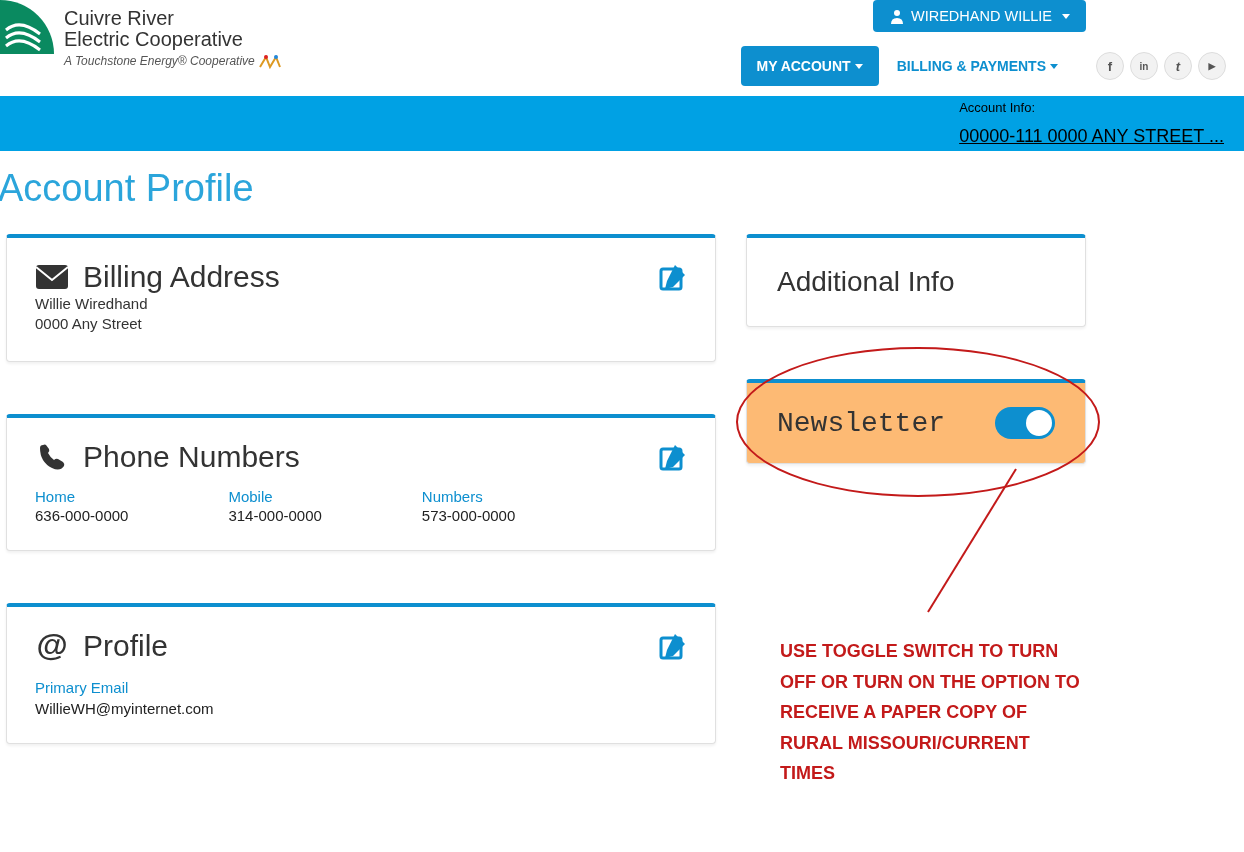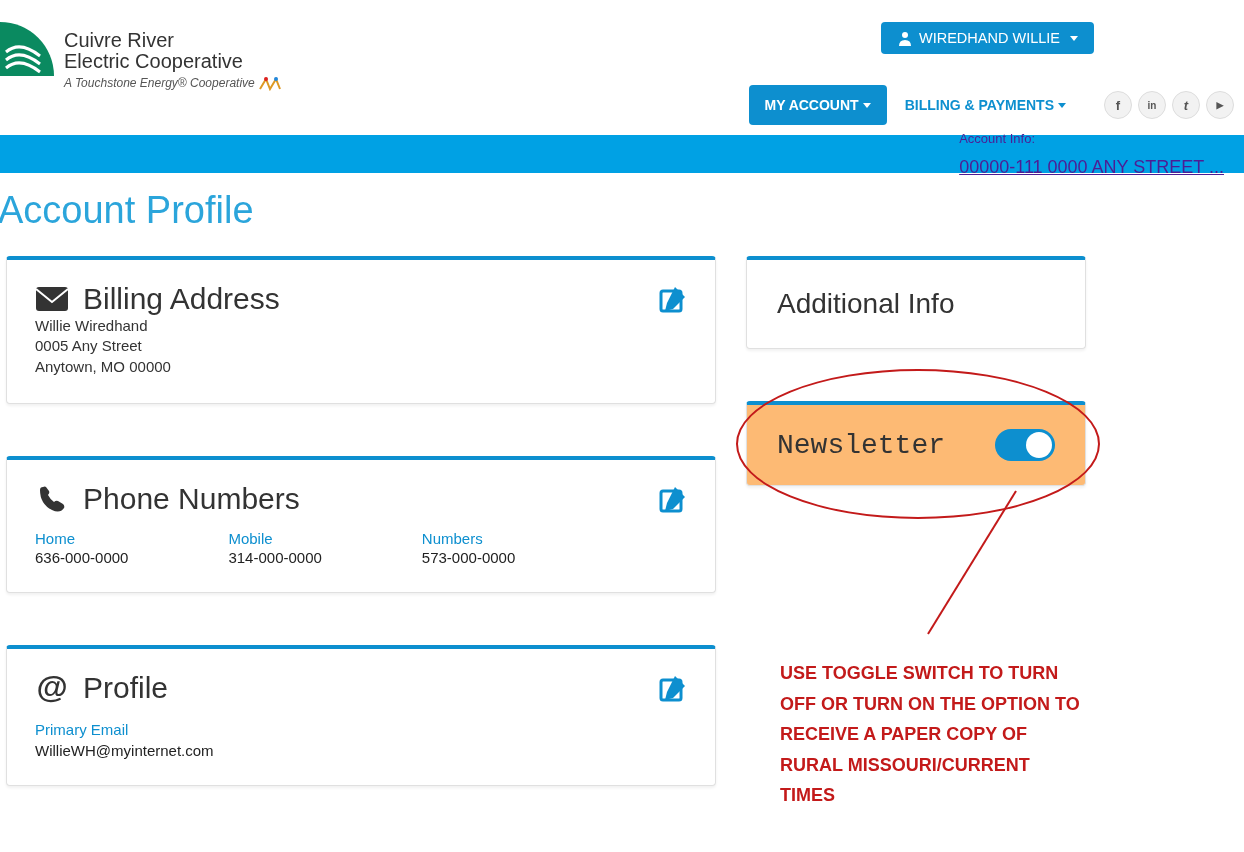--- a/index.html
+++ b/index.html
@@ -1,36 +1,36 @@
 <!DOCTYPE html>
 <html><head>
 <meta charset="utf-8">
 <style>
 * { box-sizing: border-box; margin: 0; padding: 0; }
 body { font-family: "Segoe UI", Arial, sans-serif; color: #333; background: #fff; }
 
-.top-bar { display: flex; justify-content: space-between; align-items: flex-start; padding: 0 10px 0 0; margin-top: 22px; }
+.top-bar { display: flex; justify-content: space-between; align-items: flex-start; padding: 0 18px 0 0; }
 .logo-block { display: flex; align-items: flex-start; }
 .logo-svg { width: 54px; height: 54px; }
 .logo-text { margin-left: 10px; margin-top: 8px; }
 .logo-line1 { font-size: 20px; font-weight: 500; color: #333; line-height: 1.05; }
 .logo-line2 { font-size: 12px; color: #555; margin-top: 4px; font-style: italic; }
-.top-right { display: flex; flex-direction: column; align-items: flex-end; gap: 31px; }
+.top-right { display: flex; flex-direction: column; align-items: flex-end; gap: 14px; }
 
 .user-btn { background: #0d8fcf; color: #fff; padding: 8px 16px; border-radius: 4px; font-size: 14.5px; display: flex; align-items: center; gap: 6px; cursor: pointer; margin-right: 140px; margin-top: 0; }
 .user-btn .caret { width: 0; height: 0; border-left: 4px solid transparent; border-right: 4px solid transparent; border-top: 5px solid #fff; margin-left: 4px; }
 
 .nav-row { display: flex; align-items: center; gap: 10px; }
 .nav-btn { background: #0d8fcf; color: #fff; padding: 12px 16px; border-radius: 4px; font-size: 14px; font-weight: 600; display: flex; align-items: center; gap: 4px; cursor: pointer; }
 .nav-link { color: #0d8fcf; font-size: 14px; font-weight: 600; padding: 12px 8px; display: flex; align-items: center; gap: 4px; cursor: pointer; }
 .caret-dark { width: 0; height: 0; border-left: 4px solid transparent; border-right: 4px solid transparent; border-top: 5px solid currentColor; }
 .social-row { display: flex; gap: 6px; margin-left: 20px; }
 .social-icn { width: 28px; height: 28px; border-radius: 50%; background: #f2f2f2; border: 1px solid #ddd; display: flex; align-items: center; justify-content: center; font-size: 13px; font-weight: bold; color: #555; cursor: pointer; }
 
-.blue-band { background: #00a1e4; color: #4c1d95; height: 38px; display: flex; justify-content: flex-end; align-items: center; padding: 0 20px; margin-top: 10px; }
+.blue-band { background: #00a1e4; color: #000000; height: 55px; display: flex; justify-content: flex-end; align-items: center; padding: 0 20px; margin-top: 10px; }
 .acct-info { text-align: left; }
 .acct-info-label { font-size: 13px; }
 .acct-info-value { font-size: 18px; text-decoration: underline; margin-top: 11px; }
 
 .page-title { color: #2ba5db; font-size: 38px; font-weight: 400; margin: 16px 0 24px -2px; }
 
 .content { display: flex; gap: 30px; padding: 0 6px 20px 6px; }
 .left-col { width: 710px; display: flex; flex-direction: column; gap: 52px; }
 .right-col { width: 340px; display: flex; flex-direction: column; gap: 52px; position: relative; }
 
@@ -139,22 +139,21 @@
         </div>
         <span class="edit-icon">
           <svg width="28" height="28">
               <rect x="2" y="6" width="20" height="20" rx="2" fill="none" stroke="#0d8fcf" stroke-width="3"></rect>
               <path d="M16 2 L26 12 L14 24 L6 26 L8 18 Z" fill="#0d8fcf"></path>
             </svg>
         </span>
       </div>
       <div class="card-body">
         <div>Willie Wiredhand</div>
-        <div>0005 Any Street</div>
-        <div>Anytown, MO 00000</div>
+        <div>0000 Any Street</div>
       </div>
     </div>
 
     <div class="card">
       <div class="card-header">
         <div class="card-title-row">
           <span class="card-icon">
             <svg width="30" height="30">
                 <path d="M6 3 Q3 3 3 6 Q3 20 15 26 Q23 30 27 24 Q28 22 26 20 L21 17 Q19 16 17 18 Q13 15 11 11 Q13 9 12 7 L9 3 Q8 2 6 3 Z" fill="#333"></path>
               </svg>

